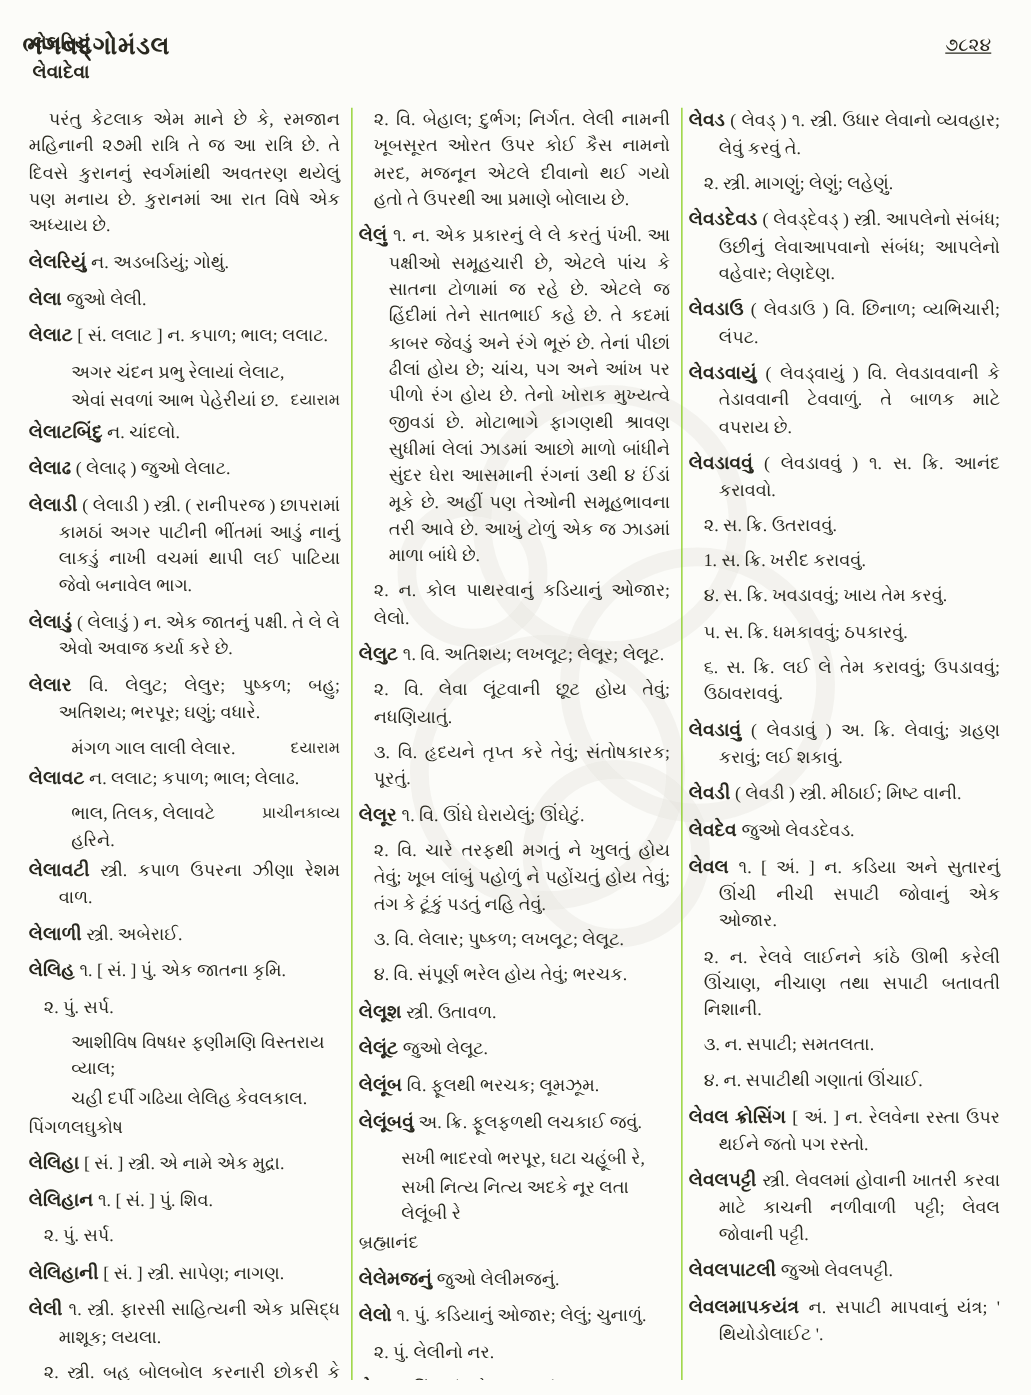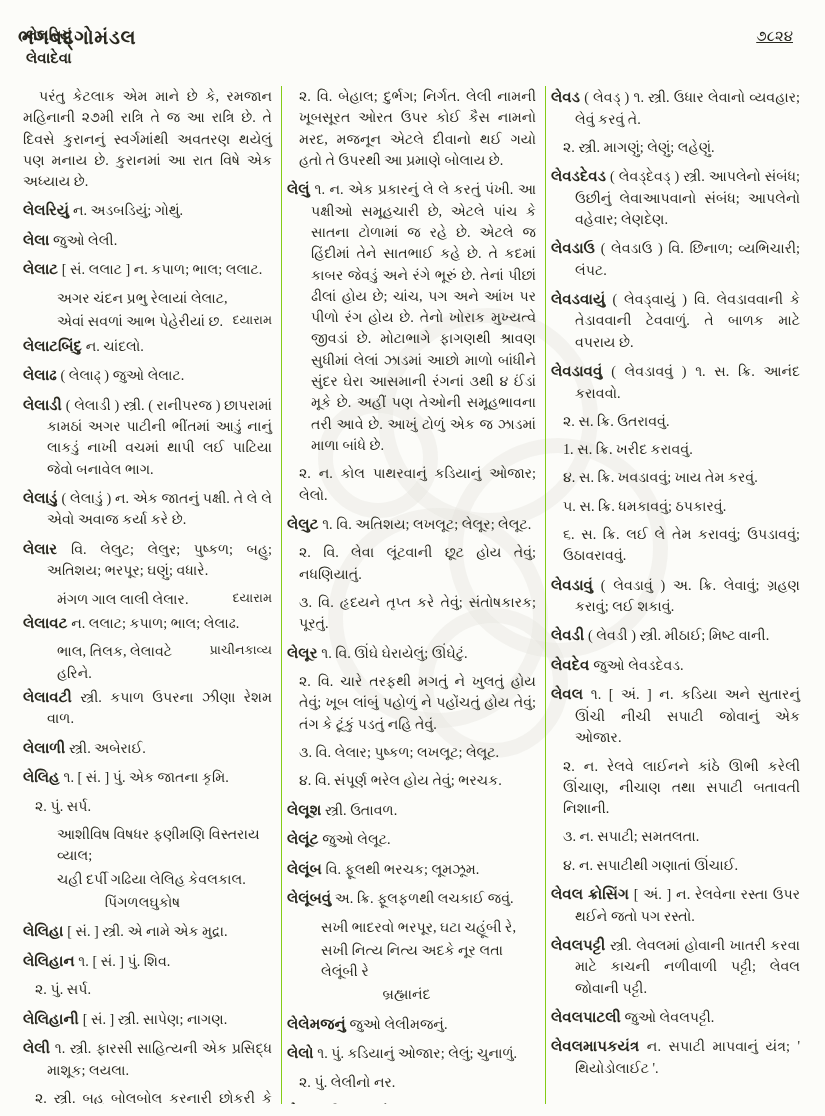--- a/index.html
+++ b/index.html
@@ -26,21 +26,21 @@
   .cols { position:relative; z-index:2; display:flex; height:1018px; overflow:hidden; margin-top:4px; }
   .col { flex:1 1 0; padding:0 9px 0 5px; overflow:hidden; }
   .col + .col { border-left:1px solid #84cc16; }
   
   .blk { margin:0 0 7px 0; font-size:14.2px; line-height:1.5; text-align:justify; }
   .blk b.head { font-weight:bold; font-size:15px; }
   .para  { text-indent:16px; }
   .entry { padding-left:24px; text-indent:-24px; }
   .sense { padding-left:12px; }
   .verse { padding-left:34px; text-align:left; margin-bottom:2px; }
-  .citeline { text-align:center; padding-right:10px; }
+  .citeline { text-align:left; padding-right:10px; }
   .cite { float:right; font-size:12.8px; padding-left:8px;text-align:right; }
   
   .wm { position:absolute; z-index:1; pointer-events:none; left:318px; top:308px; width:360px; height:470px; opacity:.55; }
   .wm .ring { position:absolute; border-radius:50%; border:15px solid rgba(202,200,189,.32); box-sizing:border-box; }
   .r1 { width:220px; height:220px; left:60px; top:0; }
   .r2 { width:220px; height:220px; left:130px; top:130px; }
   .r3 { width:220px; height:220px; left:10px; top:200px; }
   .r4 { width:150px; height:150px; left:100px; top:300px; border-width:12px; }
   .r5 { width:120px; height:120px; left:0px; top:90px; border-width:11px; }
 </style>

